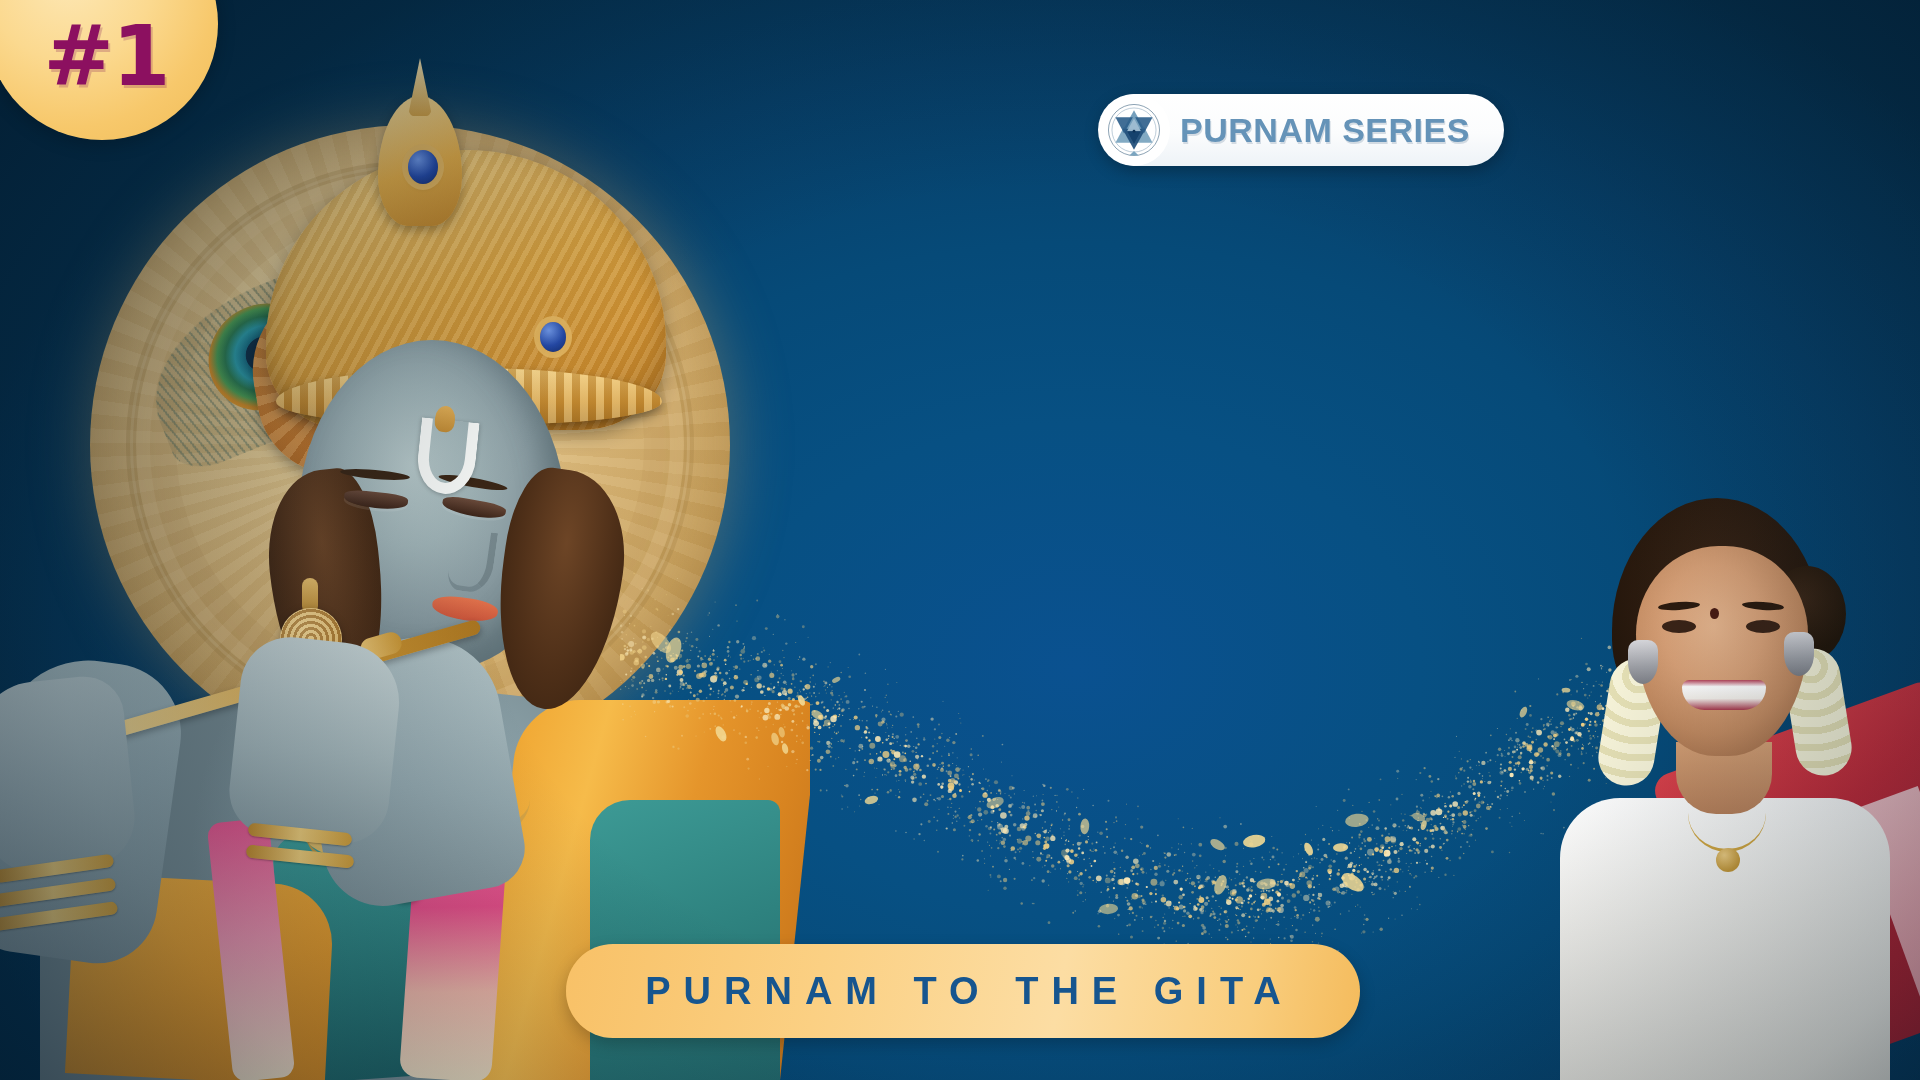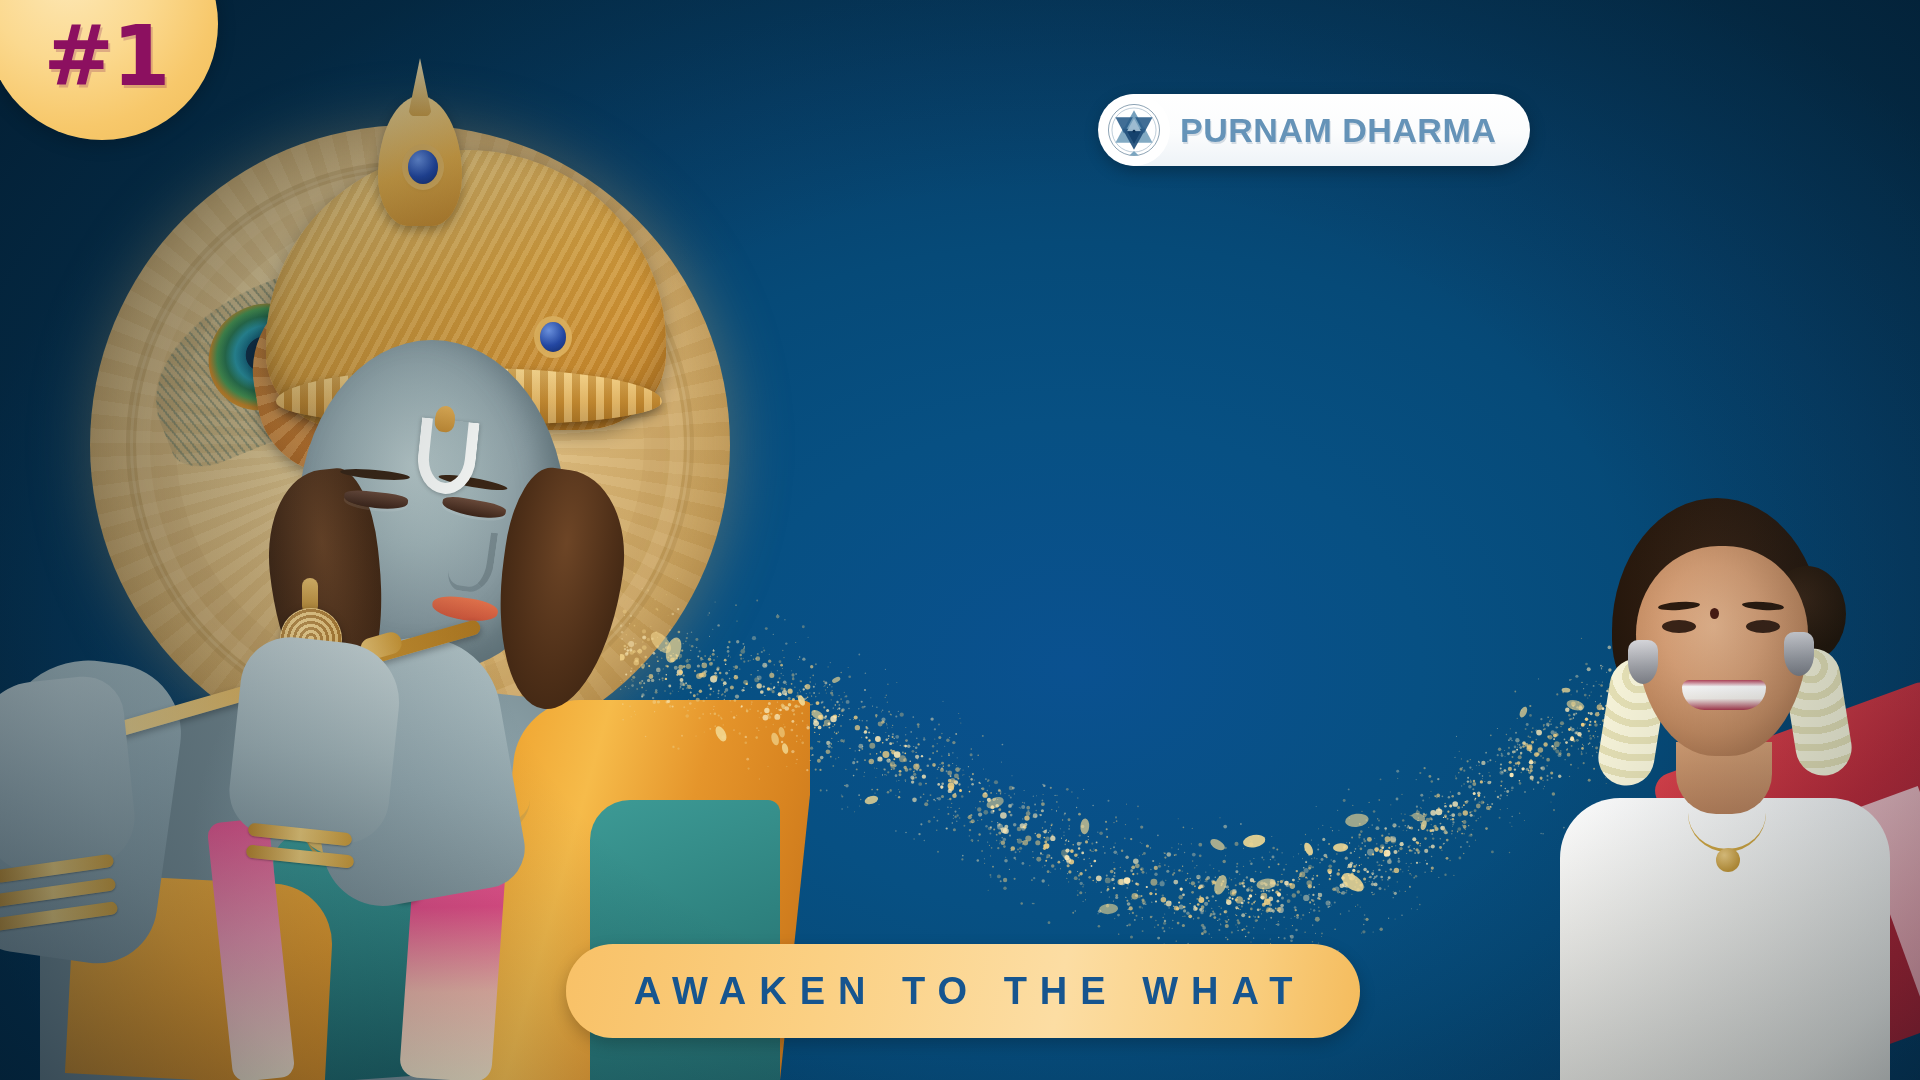--- a/index.html
+++ b/index.html
@@ -3157,21 +3157,21 @@
 
         <polygon points="50,84 30,48 70,48" fill="#1f4e7a" opacity=".92"></polygon>
         <polygon points="33,56 18,28 48,28" fill="#2b5d8a" opacity=".9"></polygon>
         <polygon points="67,56 52,28 82,28" fill="#2b5d8a" opacity=".9"></polygon>
         <polygon points="50,30 62,52 38,52" fill="#9fbdd2" opacity=".95"></polygon>
         <polygon points="50,74 38,52 62,52" fill="#14406b" opacity=".95"></polygon>
         <circle cx="50" cy="52" r="2.4" fill="#0d3257"></circle>
         <polygon points="50,86 58,94 42,94" fill="#7ba5c0"></polygon>
       </svg>
     </span>
-    <span class="label">PURNAM DHARMA</span>
+    <span class="label">PURNAM SERIES</span>
   </div>
 
 
   <div id="cta">
-    <span class="cta-text">AWAKEN TO THE WHAT</span>
+    <span class="cta-text">PURNAM TO THE GITA</span>
   </div>
 
 </div>
 
 </body></html>

